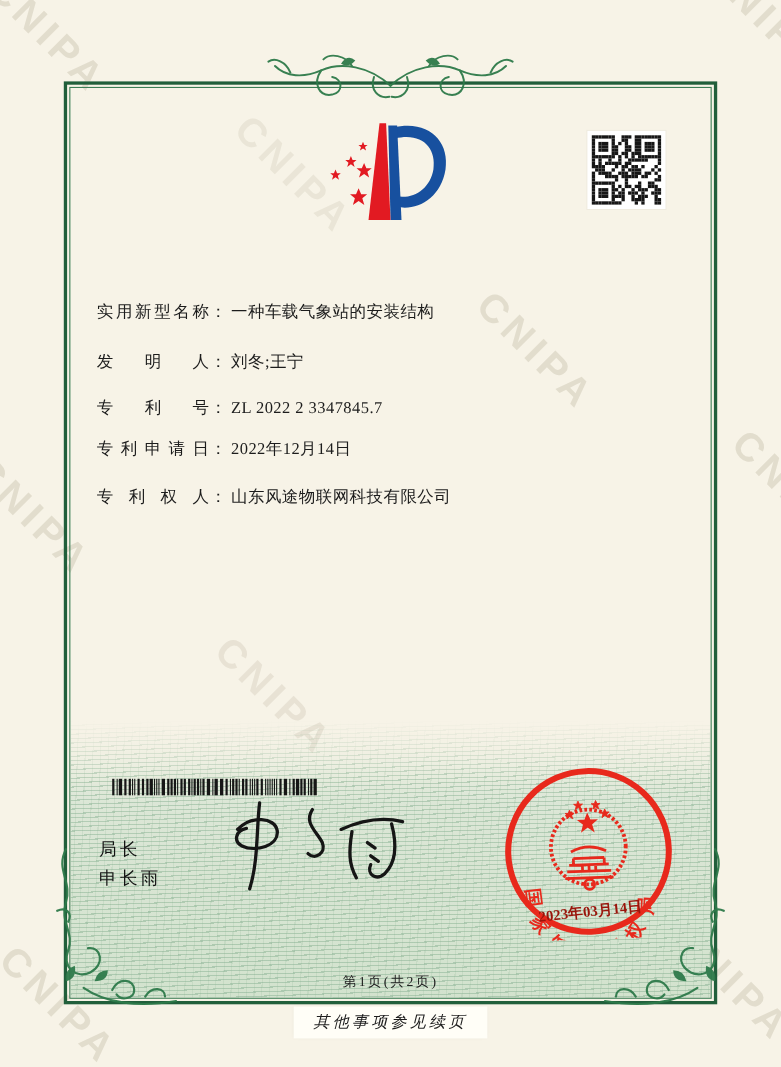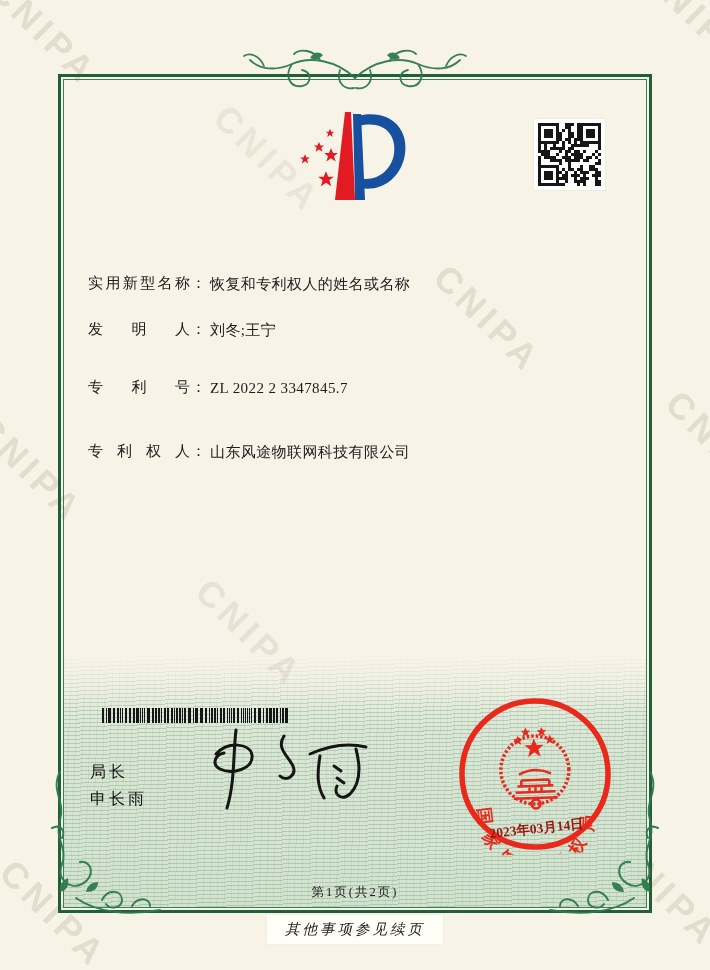--- a/index.html
+++ b/index.html
@@ -40,21 +40,21 @@
   #qr-grid{position:relative;width:63px;height:63px;margin:4px;}
   #qr-grid i{position:absolute;width:3px;height:3px;background:#161616;}
 
   .title{position:absolute;left:58px;top:206px;width:594px;z-index:4;margin:0;text-align:center;
          font-size:30px;font-weight:bold;letter-spacing:8px;color:#141414;}
 
   .frow{position:absolute;left:88px;z-index:4;font-size:15px;color:#1c1c1c;width:540px;}
   .flabel{display:inline-block;width:102px;text-align:justify;text-align-last:justify;vertical-align:top;}
   .fcolon{display:inline-block;margin:0 4px 0 1px;vertical-align:top;}
   .fvalue{display:inline-block;vertical-align:top;white-space:pre-line;letter-spacing:.4px;line-height:21px;}
-  .row-name{top:274px}.row-inventor{top:320px}.row-patno{top:378px}.row-filing{top:399px}
+  .row-name{top:274px}.row-inventor{top:320px}.row-patno{top:361px}.row-filing{top:399px}
   .row-patentee{top:442px}.row-address{top:481px}.row-grant{top:523px}
   .g2{position:absolute;left:272px;top:0;}
   .g2 .flabel{width:84px;}
 
   .paras{position:absolute;left:88px;top:552px;width:534px;z-index:4;font-size:13.2px;line-height:1.74;
          color:#262626;font-style:italic;letter-spacing:.4px;}
   .paras p{margin:0 0 7px 0;text-indent:2.2em;}
 
   .barcode{position:absolute;left:102px;top:708px;width:188px;height:15px;z-index:4;}
   .barcode i{position:absolute;top:0;height:100%;background:#161616;}
@@ -406,27 +406,30 @@
         <i style="left:24px;top:60px"></i>
         <i style="left:39px;top:60px"></i>
         <i style="left:45px;top:60px"></i>
         <i style="left:57px;top:60px"></i>
         <i style="left:60px;top:60px"></i>
       </div>
     </div>
 
 
   <div class="frow row-name">
-    <span class="flabel">实用新型名称</span><span class="fcolon">：</span><span class="fvalue">恢复和专利权人的姓名或名称</span>
+    <span class="flabel">实用新型名称</span><span class="fcolon">：</span><span class="fvalue">一种车载气象站的安装结构</span>
   </div>
   <div class="frow row-inventor">
     <span class="flabel">发明人</span><span class="fcolon">：</span><span class="fvalue">刘冬;王宁</span>
   </div>
   <div class="frow row-patno">
     <span class="flabel">专利号</span><span class="fcolon">：</span><span class="fvalue">ZL 2022 2 3347845.7</span>
+  </div>
+  <div class="frow row-filing">
+    <span class="flabel">专利申请日</span><span class="fcolon">：</span><span class="fvalue">2022年12月14日</span>
   </div>
   <div class="frow row-patentee">
     <span class="flabel">专利权人</span><span class="fcolon">：</span><span class="fvalue">山东风途物联网科技有限公司</span>
   </div>
 
   <div class="paras">
   </div>
 
   <div class="barcode" id="barcode-bars">
       <i style="left:0px;width:2px"></i>

